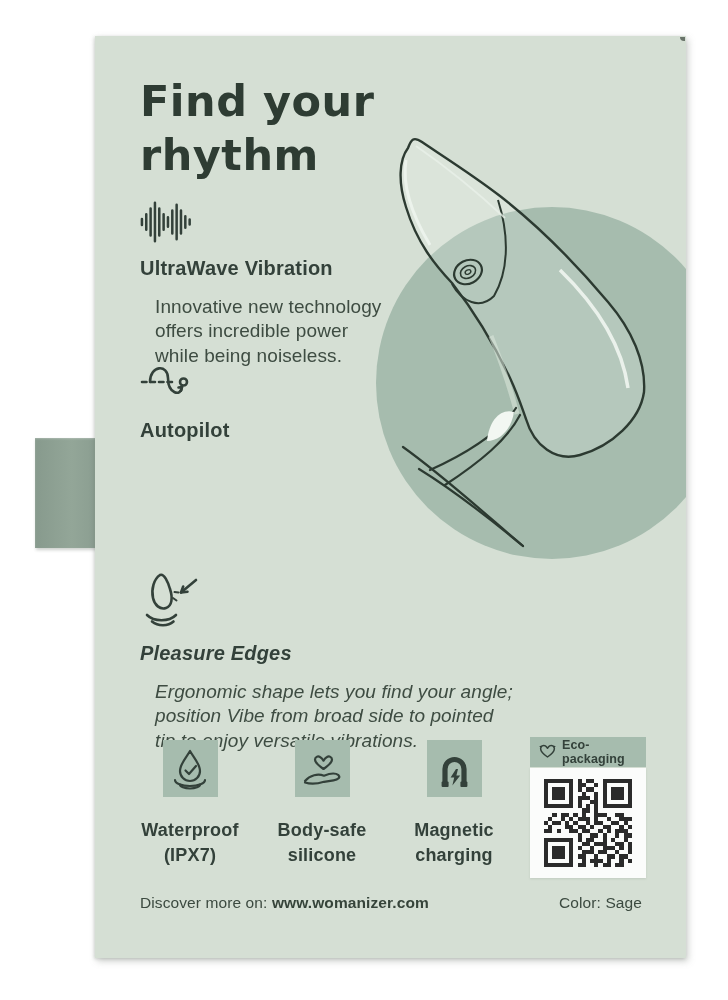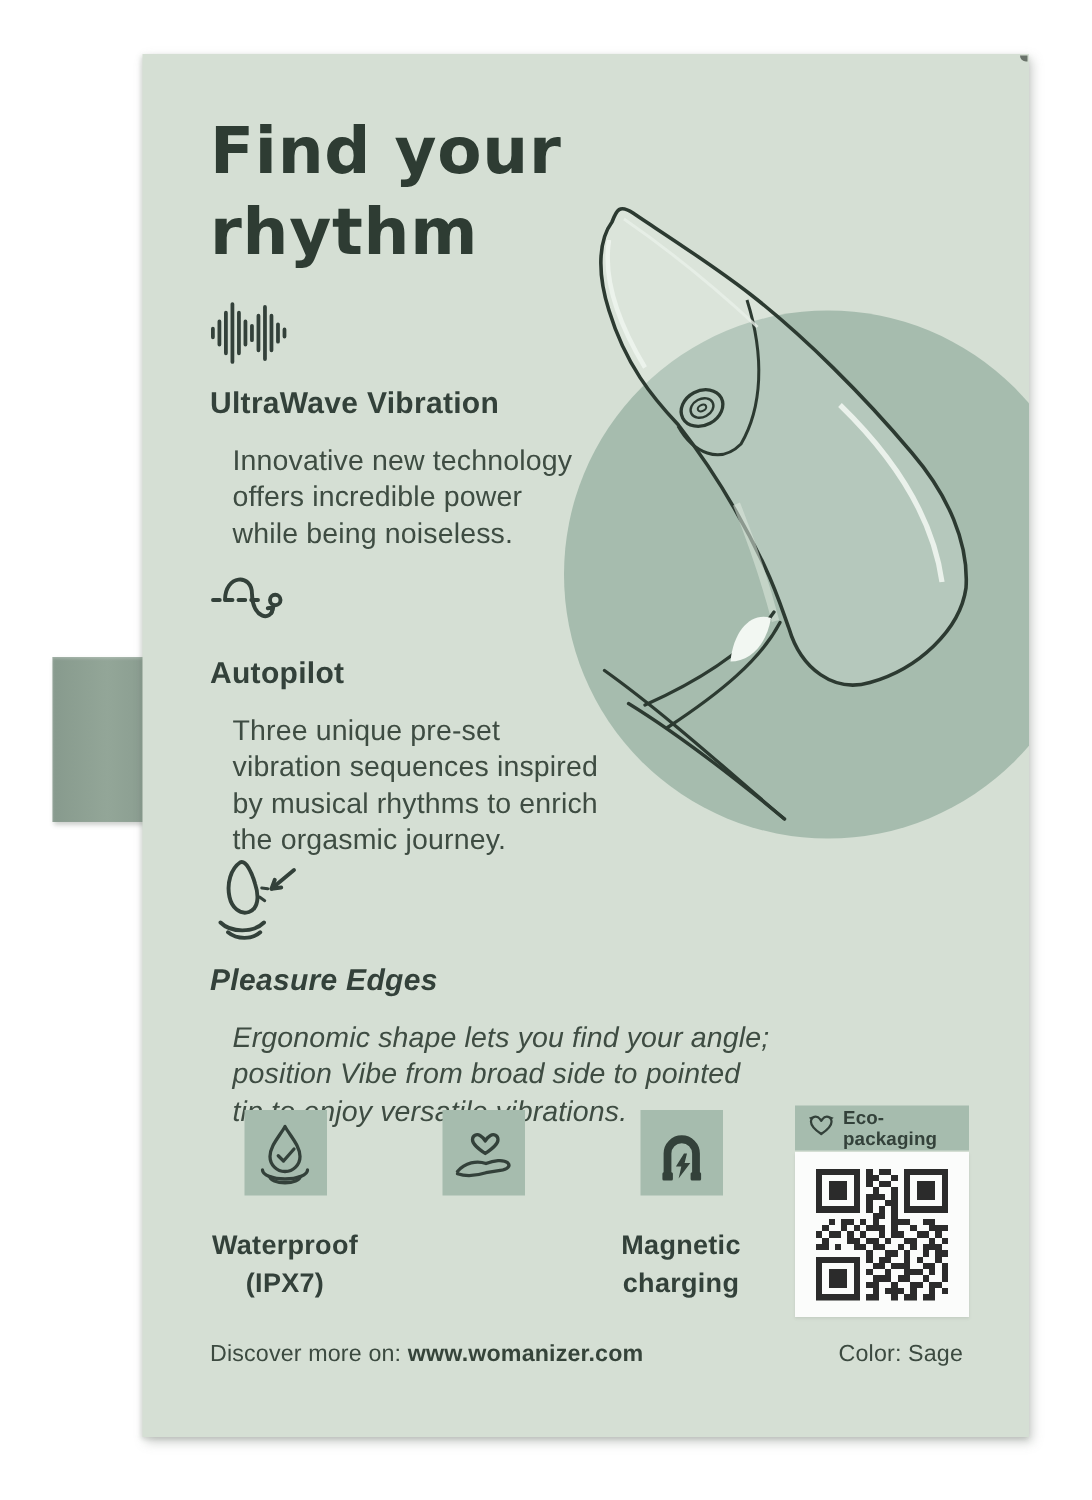--- a/index.html
+++ b/index.html
@@ -30,21 +30,21 @@
 
   .title{
     position:absolute;left:45px;top:38px;margin:0;
     font-family:"DejaVu Sans", sans-serif;font-weight:700;
     font-size:43px;line-height:1.26;letter-spacing:.5px;
     color:#2e3c33;white-space:pre-line;
   }
 
   .section{position:absolute;left:45px;}
   .sec-1{top:164px;}
-  .sec-2{top:342px;}
+  .sec-2{top:324px;}
   .sec-3{top:535px;font-style:italic;}
   .section .icon-box{margin-bottom:9px;}
   .section h2{
     margin:0 0 4px 0;font-size:20px;font-weight:700;color:#33413a;letter-spacing:.2px;
   }
   .section .section-body{
     margin:15px;font-size:19px;line-height:1.28;color:#3e4c42;white-space:pre-line;letter-spacing:.1px;
   }
 
   .features{position:absolute;left:40px;top:704px;display:flex;gap:22px;}
@@ -145,24 +145,20 @@
     <div class="section sec-2">
       <div class="icon-box">
         <svg width="52" height="46" viewBox="0 0 52 46" class="ic" stroke-width="2.6">
           <path d="M2 22 H36" stroke-dasharray="4.5 4"></path>
           <path d="M10 22 C10 5 28 4 28 18 C28 34 41 37 42 27"></path>
           <path d="M38.5 27.5 L42 27 L41 30.6" fill="none"></path>
           <circle cx="43.5" cy="22" r="3.5"></circle>
         </svg>
       </div>
       <h2>Autopilot</h2>
-      <p class="section-body">Three unique pre-set
-vibration sequences inspired
-by musical rhythms to enrich
-the orgasmic journey.</p>
     </div>
 
     <div class="section sec-3">
       <div class="icon-box">
         <svg width="64" height="58" viewBox="0 0 64 58" class="ic" stroke-width="2.6">
           <path d="M20 4 C14 8 11 18 13 27 C14.5 34 20 39 26 37 C32 35 33 27 30 18 C28 11 24 2 20 4 Z"></path>
           <path d="M33 27 l3.5 2.5 M34.5 21 l4 .5" stroke-width="2"></path>
           <path d="M56 9 L41 21.5"></path>
           <path d="M41 21.5 l6.5 -0.8 M41 21.5 l2.2 -6"></path>
           <path d="M7 44 C14 51 29 51 36 44"></path>
@@ -188,20 +184,22 @@
         <div class="feature-label">Waterproof
 (IPX7)</div>
       </div>
       <div class="feature">
         <div class="square">
           <svg width="42" height="42" viewBox="0 0 42 42" class="ic" stroke-width="2.2">
             <path d="M22.5 21 C17.5 17.5 14 14.8 14 11.8 C14 9 16.8 7.7 19 9 C20.8 10 22 11.8 22.5 12.7 C23 11.8 24.2 10 26 9 C28.2 7.7 31 9 31 11.8 C31 14.8 27.5 17.5 22.5 21 Z"></path>
             <path d="M4 33 C9 27 17 25.5 23 27.7 C28 25.7 34.5 24.7 37.5 27.2 C39.5 29.2 37.5 31.7 32.5 32.3 L23 33.8 C15 36.3 9 36.2 4 34.5"></path>
           </svg>
         </div>
+        <div class="feature-label">Body-safe
+silicone</div>
       </div>
       <div class="feature">
         <div class="square">
           <svg width="42" height="42" viewBox="0 0 42 42" class="ic">
             <path d="M12 36 L12 21 A9.5 9.5 0 0 1 31 21 L31 36" stroke-width="5.2"></path>
             <rect x="8.6" y="33.5" width="7" height="5.5" rx="1" fill="#33413a" stroke="none"></rect>
             <rect x="27.4" y="33.5" width="7" height="5.5" rx="1" fill="#33413a" stroke="none"></rect>
             <path d="M23 21 L17.6 29.6 h3.6 L19.4 37.6 L27.2 27.4 h-3.8 L25 21 Z" fill="#33413a" stroke="none"></path>
           </svg>
         </div>

